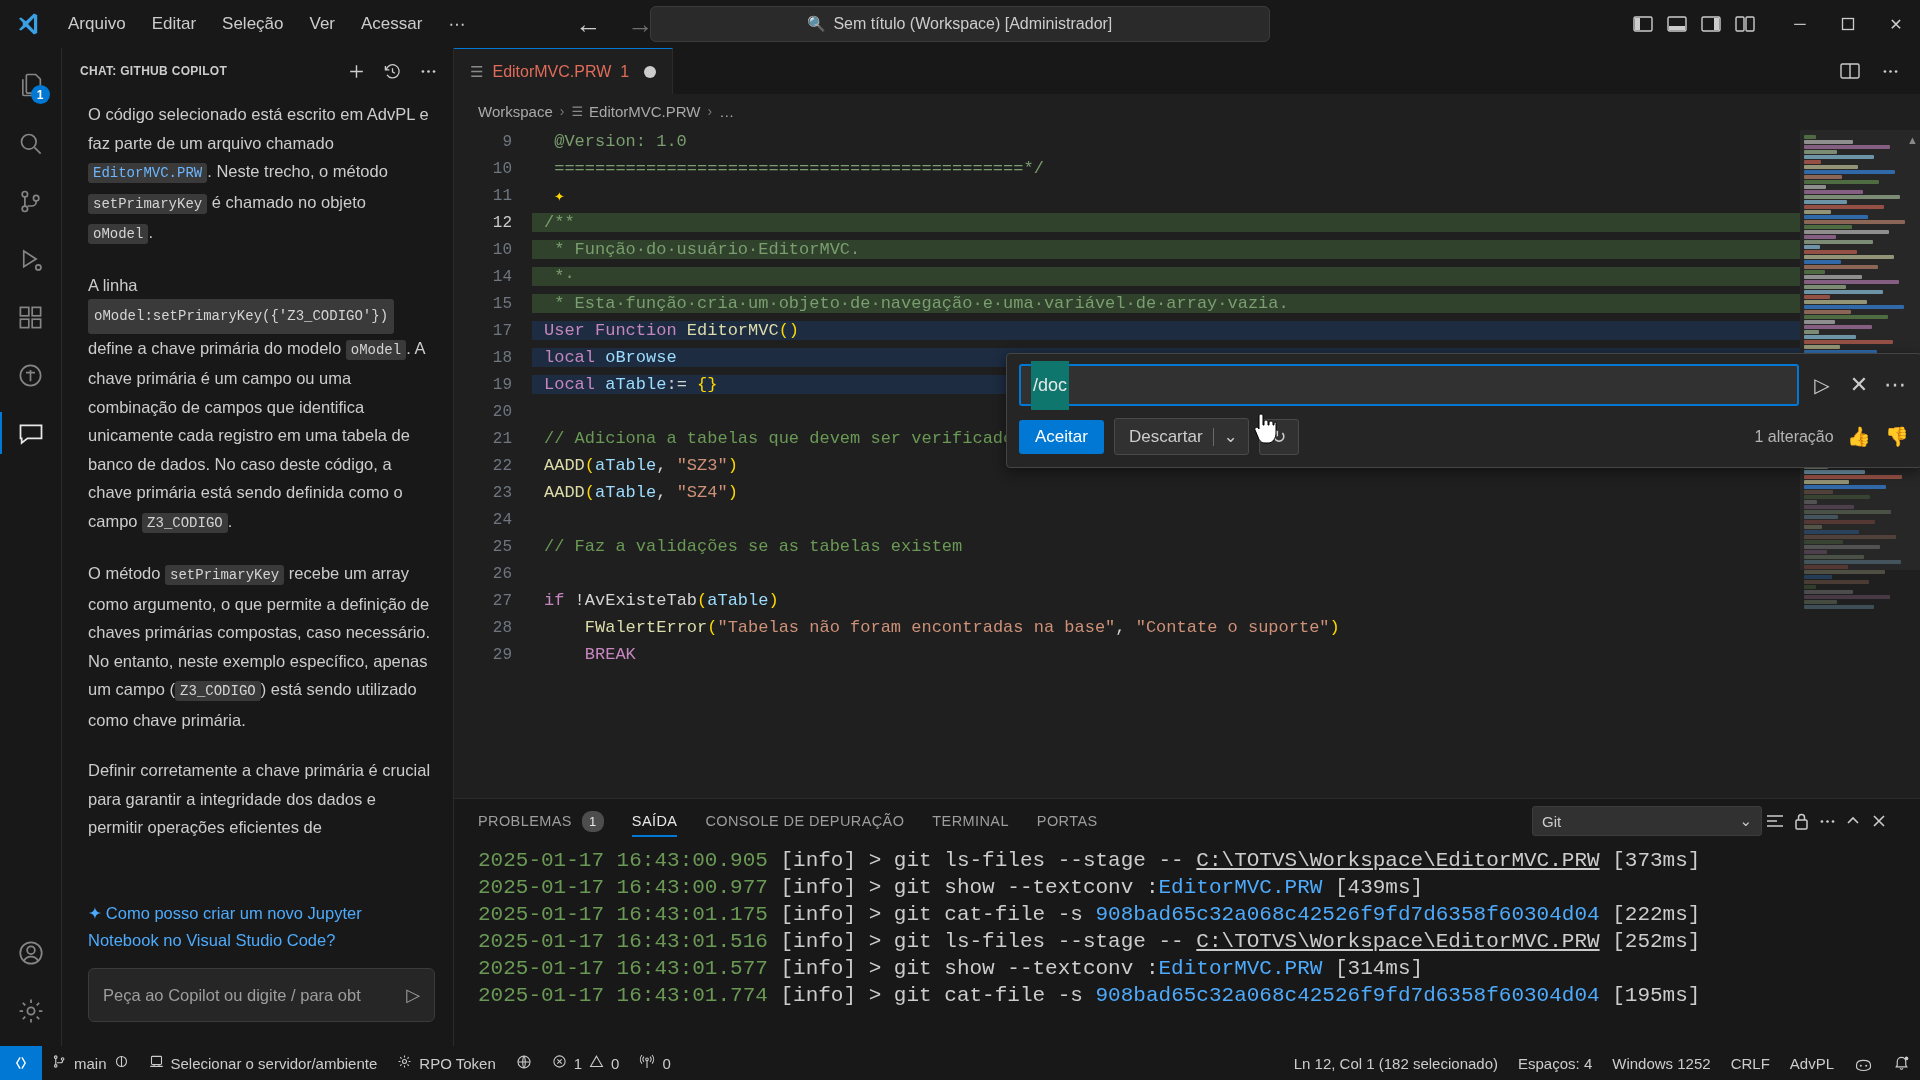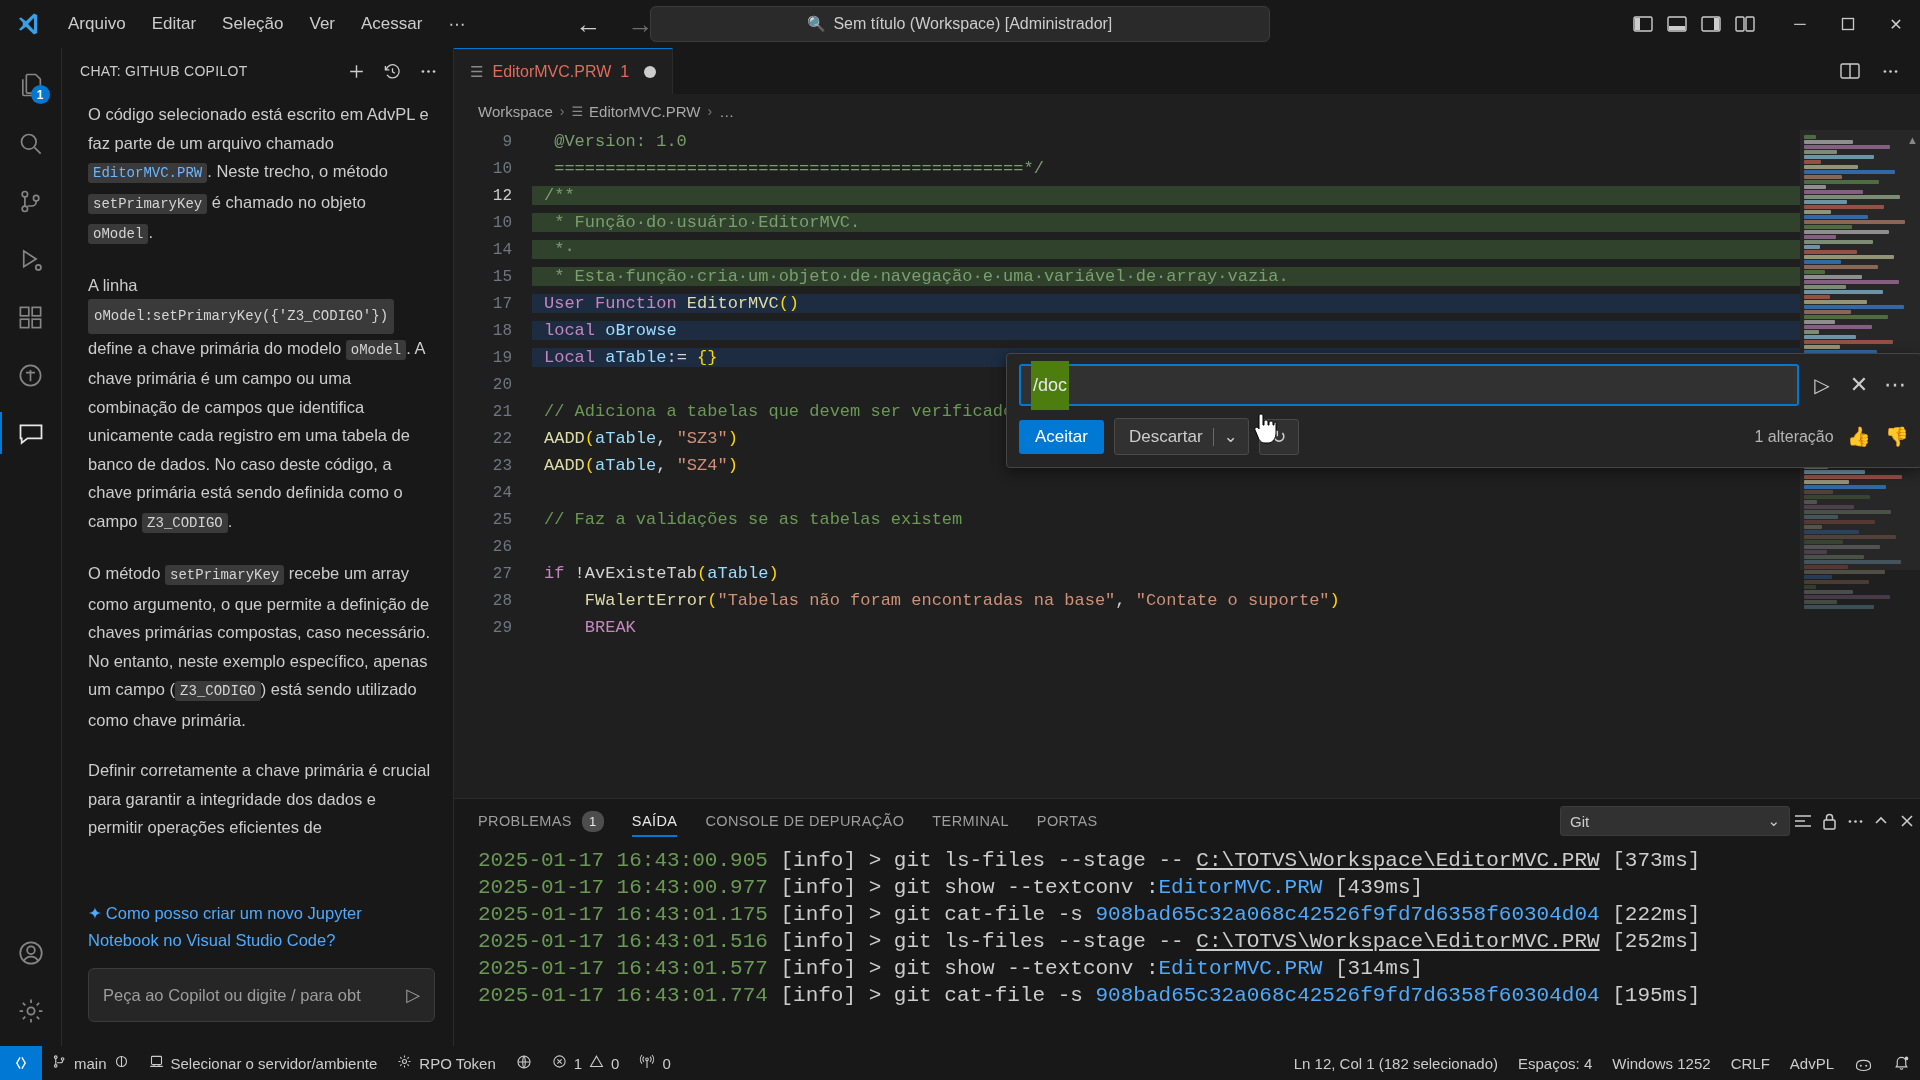--- a/index.html
+++ b/index.html
@@ -63,21 +63,21 @@
 
   
   .sidebar {
     width: 392px; background: #181818; display:flex; flex-direction: column;
     border-right: 1px solid #2b2b2b; min-height:0;
   }
   .sb-header {
     height: 46px; display:flex; align-items:center; padding: 0 10px 0 18px; gap:6px;
     flex: 0 0 46px;
   }
-  .sb-title { font-size: 14px; color:#cccccc; letter-spacing: .3px; flex:1; font-weight: 400; }
+  .sb-title { font-size: 12px; color:#cccccc; letter-spacing: .3px; flex:1; font-weight: 700; }
   .sb-act { width:30px; height:30px; display:flex; align-items:center; justify-content:center; color:#cccccc; border-radius:4px;}
   .chat-body {
     flex: 1; overflow: hidden; padding: 6px 18px 0 26px; color: #cccccc;
     font-size: 16.5px; line-height: 28.5px; min-height:0;
   }
   .chat-body p { margin-bottom: 22px; }
   code.inl {
     font-family: "Liberation Mono", monospace; font-size: 14px;
     background: #3a3a3a; border-radius: 3px; padding: 2px 5px; color:#d4d4d4;
   }
@@ -161,21 +161,21 @@
     background:#252526; border:1px solid #454545; border-radius:4px;
     box-shadow: 0 4px 14px rgba(0,0,0,.45); padding: 10px 12px 12px 12px; z-index: 20;
   }
   .iw-inputrow { display:flex; align-items:center; gap: 8px; }
   .iw-input {
     flex:1; height: 42px; background:#313131; border: 2px solid #0078d4; border-radius:3px;
     display:flex; align-items:center; padding: 0 10px;
   }
   .iw-input .val {
     font-family:"Liberation Sans", sans-serif; font-size: 18px; color:#e8e8e8;
-    background:#4d7c0f; padding: 14px 2px; text-align: right;
+    background:#0f766e; padding: 14px 2px; text-align: right;
   }
   .iw-send { color:#cccccc; font-size: 20px; width: 30px; text-align:center; }
   .iw-x { color:#cccccc; font-size: 22px; width: 28px; text-align:center; }
   .iw-dots { color:#cccccc; font-size: 22px; width: 28px; text-align:center; }
   .iw-btnrow { display:flex; align-items:center; gap: 10px; margin-top: 12px; }
   .btn-primary {
     background:#0078d4; color:#fff; font-size: 17px; padding: 7px 16px; border-radius:3px;
     border:none; font-family:"Liberation Sans", sans-serif;
   }
   .btn-sec {
@@ -193,21 +193,21 @@
     position:absolute; left: 798px; top: 285px; width: 26px; height: 32px; z-index: 30; pointer-events:none;
   }
 
   
   .panel { height: 248px; flex: 0 0 248px; background:#181818; display:flex; flex-direction:column; border-top:1px solid #2b2b2b; }
   .panel-tabs { height: 44px; display:flex; align-items:center; padding-left: 24px; gap: 28px; flex:0 0 44px; }
   .ptab { font-size: 14.5px; color:#9d9d9d; letter-spacing:.4px; position:relative; height:44px; display:flex; align-items:center; gap:10px;}
   .ptab.active { color:#e7e7e7; }
   .ptab.active:after { content:''; position:absolute; left:0; right:0; bottom: 6px; height:2px; background:#0078d4; }
   .pbadge { background:#4d4d4d; color:#e7e7e7; border-radius:9px; min-width:22px; height:21px; font-size:13px; display:flex; align-items:center;justify-content:center; padding:0 6px;}
-  .panel-right { margin-left:auto; display:flex; align-items:center; padding-right: 0; }
+  .panel-right { margin-left:auto; display:flex; align-items:center; padding-right: 28px; }
   .pselect {
     background:#313131; border:1px solid #3c3c3c; border-radius:3px; height: 30px; width: 230px;
     display:flex; align-items:center; justify-content:space-between; padding: 0 9px;
     color:#cccccc; font-size: 15px;
   }
   .pi { color:#cccccc; width:26px; height:26px; display:flex;align-items:center;justify-content:center;}
   .panel-out {
     flex:1; padding: 4px 0 0 24px; font-family:"Liberation Mono", monospace; font-size: 21px;
     line-height: 27px; overflow:hidden; white-space:pre;
   }
@@ -436,20 +436,21 @@
         <span class="bc-sep">›</span>
         <span class="bc-item">
             <span>…</span>
           </span>
       </div>
 
       <div class="editor-area">
         <div class="code-region" id="code-region">
             <div class="codeline"><div class="gutter">9</div><div class="linemark"></div><div class="codetext"><span class="c-doc"> @Version: 1.0</span></div></div>
             <div class="codeline"><div class="gutter">10</div><div class="linemark"></div><div class="codetext"><span class="c-doc"> ==============================================*/</span></div></div>
+            <div class="codeline"><div class="gutter">11</div><div class="linemark"></div><div class="codetext"><span class="c-yellow"> ✦</span></div></div>
             <div class="codeline"><div class="gutter cur">12</div><div class="linemark add"></div><div class="codetext ln-green"><span class="c-doc">/**</span></div></div>
             <div class="codeline"><div class="gutter">10</div><div class="linemark add"></div><div class="codetext ln-green"><span class="c-doc"> * Função·do·usuário·EditorMVC.</span></div></div>
             <div class="codeline"><div class="gutter">14</div><div class="linemark add"></div><div class="codetext ln-green"><span class="c-doc"> *·</span></div></div>
             <div class="codeline"><div class="gutter">15</div><div class="linemark add"></div><div class="codetext ln-green"><span class="c-doc"> * Esta·função·cria·um·objeto·de·navegação·e·uma·variável·de·array·vazia.</span></div></div>
             <div class="codeline"><div class="gutter">17</div><div class="linemark"></div><div class="codetext ln-blue"><span class="c-kw">User Function </span><span class="c-fn">EditorMVC</span><span class="c-yellow">()</span></div></div>
             <div class="codeline"><div class="gutter">18</div><div class="linemark"></div><div class="codetext ln-blue"><span class="c-kw">local </span><span class="c-var">oBrowse</span></div></div>
             <div class="codeline"><div class="gutter">19</div><div class="linemark"></div><div class="codetext ln-blue"><span class="c-kw">Local </span><span class="c-var">aTable</span><span class="c-op">:= </span><span class="c-yellow">{}</span></div></div>
             <div class="codeline"><div class="gutter">20</div><div class="linemark"></div><div class="codetext"><span class="c-plain"></span></div></div>
             <div class="codeline"><div class="gutter">21</div><div class="linemark"></div><div class="codetext"><span class="c-comment">// Adiciona a tabelas que devem ser verificados</span></div></div>
             <div class="codeline"><div class="gutter">22</div><div class="linemark"></div><div class="codetext"><span class="c-fn">AADD</span><span class="c-yellow">(</span><span class="c-var">aTable</span><span class="c-plain">, </span><span class="c-str">"SZ3"</span><span class="c-yellow">)</span></div></div>

